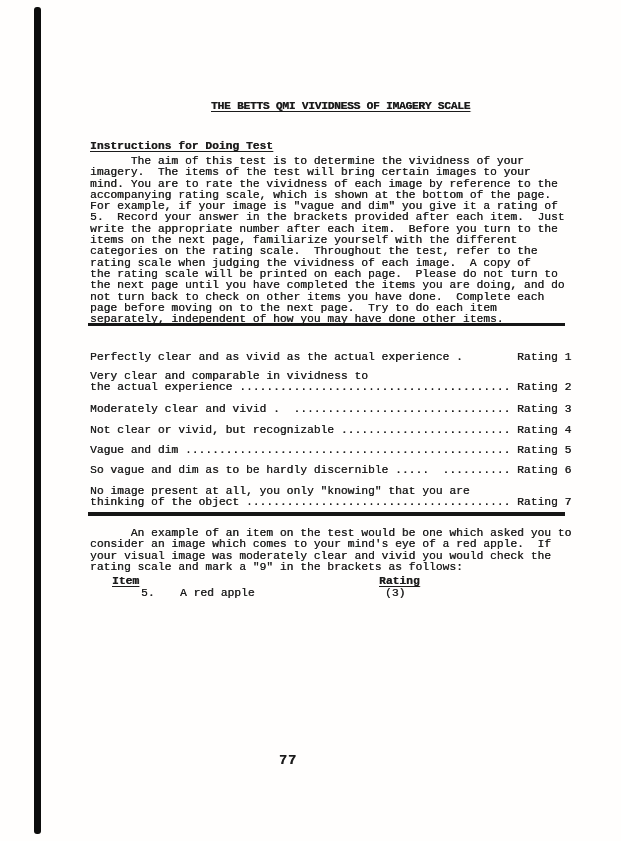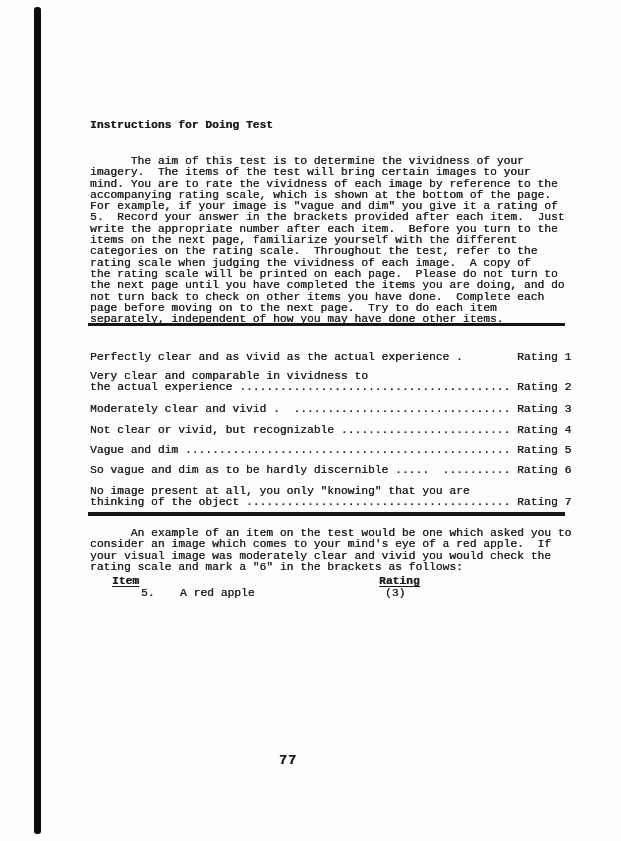--- a/index.html
+++ b/index.html
@@ -26,22 +26,23 @@
     position: absolute;
     top: 101px; left: 211px;
     font-weight: bold;
     letter-spacing: -0.3px;
     text-decoration: underline;
     text-underline-offset: 2px;
     white-space: pre;
   }
   .heading {
     position: absolute;
-    top: 120px; left: 90px;
+    top: 141px; left: 90px;
     font-weight: bold;
+    text-decoration: underline;
     text-underline-offset: 2px;
     white-space: pre;
     text-align: right;
   }
   .block {
     position: absolute;
     left: 90px;
     white-space: pre;
   }
   .rule {
@@ -63,20 +64,21 @@
     letter-spacing: 1px;
   }
 </style>
 </head>
 <body>
 
 <div class="page">
 
   <div class="scan-bar"></div>
 
+  <div class="title">THE BETTS QMI VIVIDNESS OF IMAGERY SCALE</div>
 
   <div class="heading">Instructions for Doing Test</div>
 
   <div class="block" style="top:156px">      The aim of this test is to determine the vividness of your
 imagery.  The items of the test will bring certain images to your
 mind. You are to rate the vividness of each image by reference to the
 accompanying rating scale, which is shown at the bottom of the page.
 For example, if your image is "vague and dim" you give it a rating of
 5.  Record your answer in the brackets provided after each item.  Just
 write the appropriate number after each item.  Before you turn to the
@@ -100,21 +102,21 @@
   <div class="block" style="top:445px">Vague and dim ................................................ Rating 5</div>
   <div class="block" style="top:465px">So vague and dim as to be hardly discernible .....  .......... Rating 6</div>
   <div class="block" style="top:486px">No image present at all, you only "knowing" that you are
 thinking of the object ....................................... Rating 7</div>
 
   <div class="rule thick" style="top:512px"></div>
 
   <div class="block" style="top:528px">      An example of an item on the test would be one which asked you to
 consider an image which comes to your mind's eye of a red apple.  If
 your visual image was moderately clear and vivid you would check the
-rating scale and mark a "6" in the brackets as follows:</div>
+rating scale and mark a "9" in the brackets as follows:</div>
 
   <div class="pos u" style="left:112px;top:576px">Item</div>
   <div class="pos u" style="left:379px;top:576px">Rating</div>
 
   <div class="pos" style="left:141px;top:588px">5.</div>
   <div class="pos" style="left:180px;top:588px">A red apple</div>
   <div class="pos" style="left:385px;top:588px">(3)</div>
 
 
   <div class="pageno">77</div>

